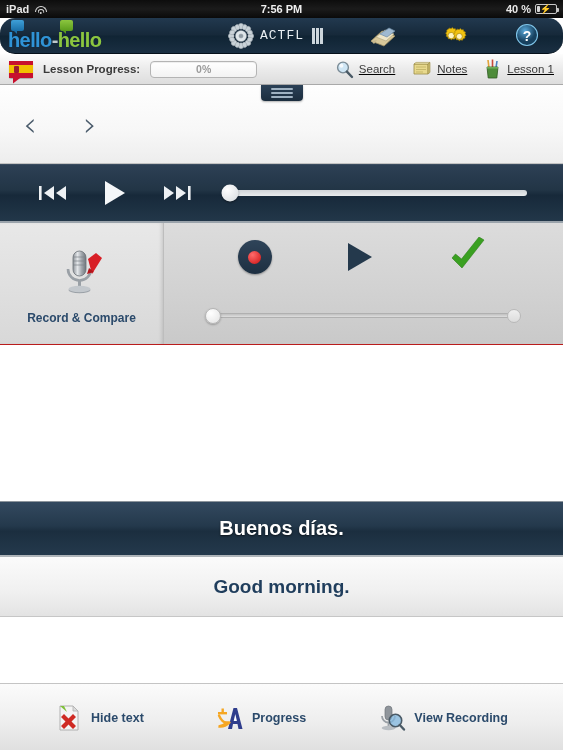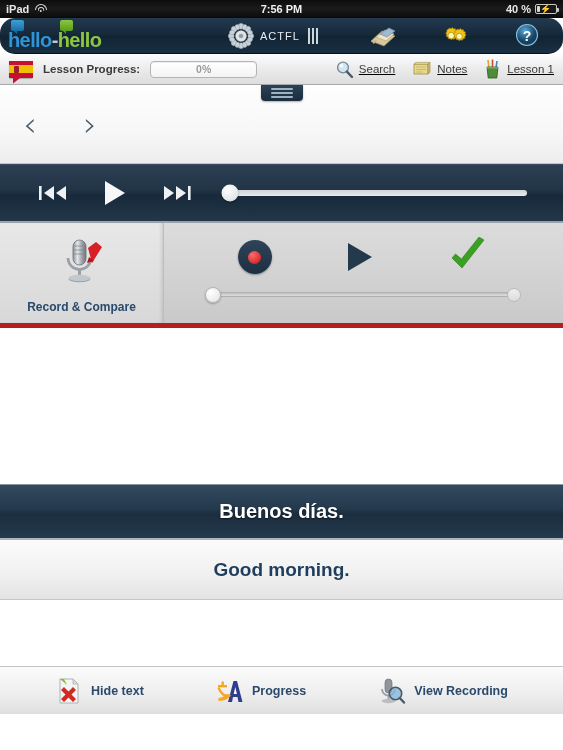--- a/index.html
+++ b/index.html
@@ -12,21 +12,21 @@
   .screen { position: relative; width: 563px; height: 750px; }
 
   
   .statusbar {
     height: 18px; width: 100%;
     background: linear-gradient(to bottom, #0d0d0d 0%, #1b1b1b 50%, #0a0a0a 100%);
     display: flex; align-items: center;
     color: #e8e8e8; font-size: 11px; font-weight: bold;
     padding: 0 6px;
   }
-  .sb-left { display: flex; align-items: flex-start; gap: 5px; }
+  .sb-left { display: flex; align-items: flex-end; gap: 5px; }
   .sb-center { position: absolute; left: 0; right: 0; text-align: center;
                font-size: 11px; font-weight: bold; color: #f0f0f0; pointer-events: none; }
   .sb-right { margin-left: auto; display: flex; align-items: center; gap: 4px; z-index:2;}
   .wifi-ico { display:inline-block; width: 13px; height: 10px; position: relative; }
   .wifi-ico i { position: absolute; border: 1.5px solid #dcdcdc; border-bottom: none;
                 border-radius: 50% 50% 0 0 / 100% 100% 0 0; left: 50%; transform: translateX(-50%); }
   .wifi-ico i:nth-child(1){ width:12px;height:6px; top:1px;}
   .wifi-ico i:nth-child(2){ width:7px;height:4px; top:3.5px;}
   .wifi-ico i:nth-child(3){ width:2.5px;height:2.5px; top:6.5px; background:#dcdcdc; border-radius:50%; border:none;}
   .batt { width: 22px; height: 10px; border: 1px solid #c8c8c8; border-radius: 2px;
@@ -53,21 +53,21 @@
                 border-right:0 solid transparent; border-top:4px solid; }
   .bub.blue::after { border-top-color:#1a6fa8; }
   .bub.green::after { border-top-color:#5a9c1c; }
   .logo-text { font-size: 20px; font-weight: bold; letter-spacing: -0.6px; margin-top:9px; line-height:1;}
   .logo-text .b { color: #2f93d6; }
   .logo-text .d { color: #bfc8cc; }
   .logo-text .g { color: #8cc63f; }
 
   .actfl { display: flex; align-items: center; gap: 6px; position:absolute; left: 228px; }
   .actfl-mark { width: 26px; height: 26px; position: relative; }
-  .actfl-txt { color: #e9eef2; font-size: 11px; letter-spacing: 1px; font-family:Liberation Sans, sans-serif;}
+  .actfl-txt { color: #e9eef2; font-size: 13px; letter-spacing: 1px; font-family:Liberation Mono, monospace;}
   .actfl-bars { display:flex; gap:1.5px; margin-left:2px;}
   .actfl-bars span { width:2.5px; height:16px; background:#cdd6dc; }
 
   .hdr-icons { margin-left: auto; display: flex; align-items: center; gap: 0; padding-right: 0; }
   .hdr-btn { width: 72px; text-align:center; display:flex; align-items:center; justify-content:center; height:36px;}
 
   
   .toolbar {
     height: 31px; width: 100%;
     background: linear-gradient(to bottom, #fdfdfd 0%, #ebebeb 50%, #dddddd 100%);
@@ -121,22 +121,22 @@
   .pbtn.play { width: 62px; }
   .pbtn.next { width: 62px; }
   .slider-track { position: relative; flex:1; height: 6px; margin-left: 22px; margin-right: 14px;
                   background: linear-gradient(to bottom,#d0d4d8,#e9ecee); border-radius: 3px; }
   .slider-knob { position: absolute; top: 50%; transform: translate(-50%,-50%);
                  width: 17px; height: 17px; border-radius: 50%;
                  background: radial-gradient(circle at 35% 30%,#ffffff,#d5d9dd);
                  box-shadow: 0 1px 2px rgba(0,0,0,.45); }
 
   
-  .rc-row { display: flex; height: 105px; width: 100%;
-            border-bottom: 5px solid #b91c1c; text-align: right; }
+  .rc-row { display: flex; height: 122px; width: 100%;
+            border-bottom: 1px solid #b91c1c; text-align: right; }
   .rc-left { width: 164px; background: linear-gradient(to bottom,#e8e8e8,#d8d8d8);
              display:flex; flex-direction:column; align-items:center; justify-content:center;
              border-right: 1px solid #bdbdbd; box-shadow: inset -3px 0 5px -3px rgba(0,0,0,.22); }
   .rc-left .lab { font-size: 12px; font-weight: bold; color: #2b4a6b; margin-top: 6px;}
   .rc-right { flex:1; background: linear-gradient(to bottom,#dcdcdc 0%,#d2d2d2 55%,#c9c9c9 100%);
               position: relative; }
   .rc-controls { display:flex; align-items:center; justify-content:space-around;
                  padding: 14px 40px 0 40px; }
   .rec-circle { width: 34px; height: 34px; border-radius: 50%;
                 background: linear-gradient(to bottom,#2f4459,#1d2f41);
@@ -170,21 +170,21 @@
   .band-native {
     height: 60px; width: 100%;
     background: linear-gradient(to bottom,#fbfbfb 0%,#f0f0f0 60%,#e3e3e3 100%);
     display:flex; align-items:center; justify-content:center;
     border-bottom: 1px solid #c6c6c6;
   }
   .band-native span { color: #1f3d5c; font-size: 19px; font-weight: bold; }
 
   
   .bottom-spacer { background:#ffffff; height: 66px; }
-  .bottombar { height: 48px; width: 100%;
+  .bottombar { height: 68px; width: 100%;
     background: linear-gradient(to bottom,#fbfbfb,#ededed 60%,#dfdfdf);
     border-top: 1px solid #c4c4c4; display:flex; align-items:center;
     justify-content: space-around; padding: 0 20px; }
   .bb-item { display:flex; align-items:center; gap:8px; cursor:pointer;}
   .bb-item .lab { font-size: 12.5px; font-weight: bold; color: #2b4a6b; }
 
   svg { display:block; }
 </style>
 </head>
 <body>

